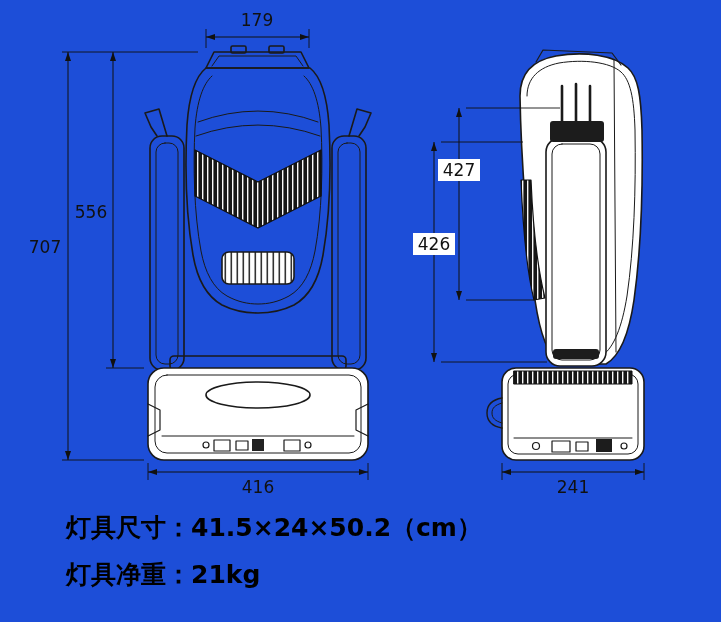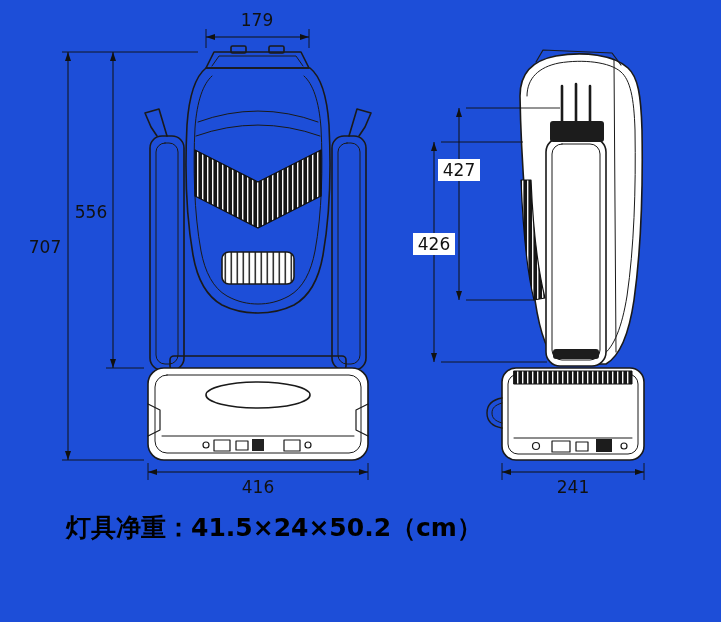--- a/index.html
+++ b/index.html
@@ -137,17 +137,20 @@
     <text class="dim-text" x="45" y="253" text-anchor="middle">707</text>
     <text class="dim-text" x="91" y="218" text-anchor="middle">556</text>
     <text class="dim-text" x="258" y="493" text-anchor="middle">416</text>
     <text class="dim-text" x="459" y="176" text-anchor="middle">427</text>
     <text class="dim-text" x="434" y="250" text-anchor="middle">426</text>
     <text class="dim-text" x="573" y="493" text-anchor="middle">241</text>
   </svg>
 
   <div id="specs">
     <div class="spec-line">
-      <span>灯具净重：</span><span>41.5×24×50.2（cm）</span>
+      <span>灯具尺寸：</span><span>41.5×24×50.2（cm）</span>
+    </div>
+    <div class="spec-line">
+      <span>灯具净重：</span><span>21kg</span>
     </div>
   </div>
 
 </div>
 
 </body></html>

